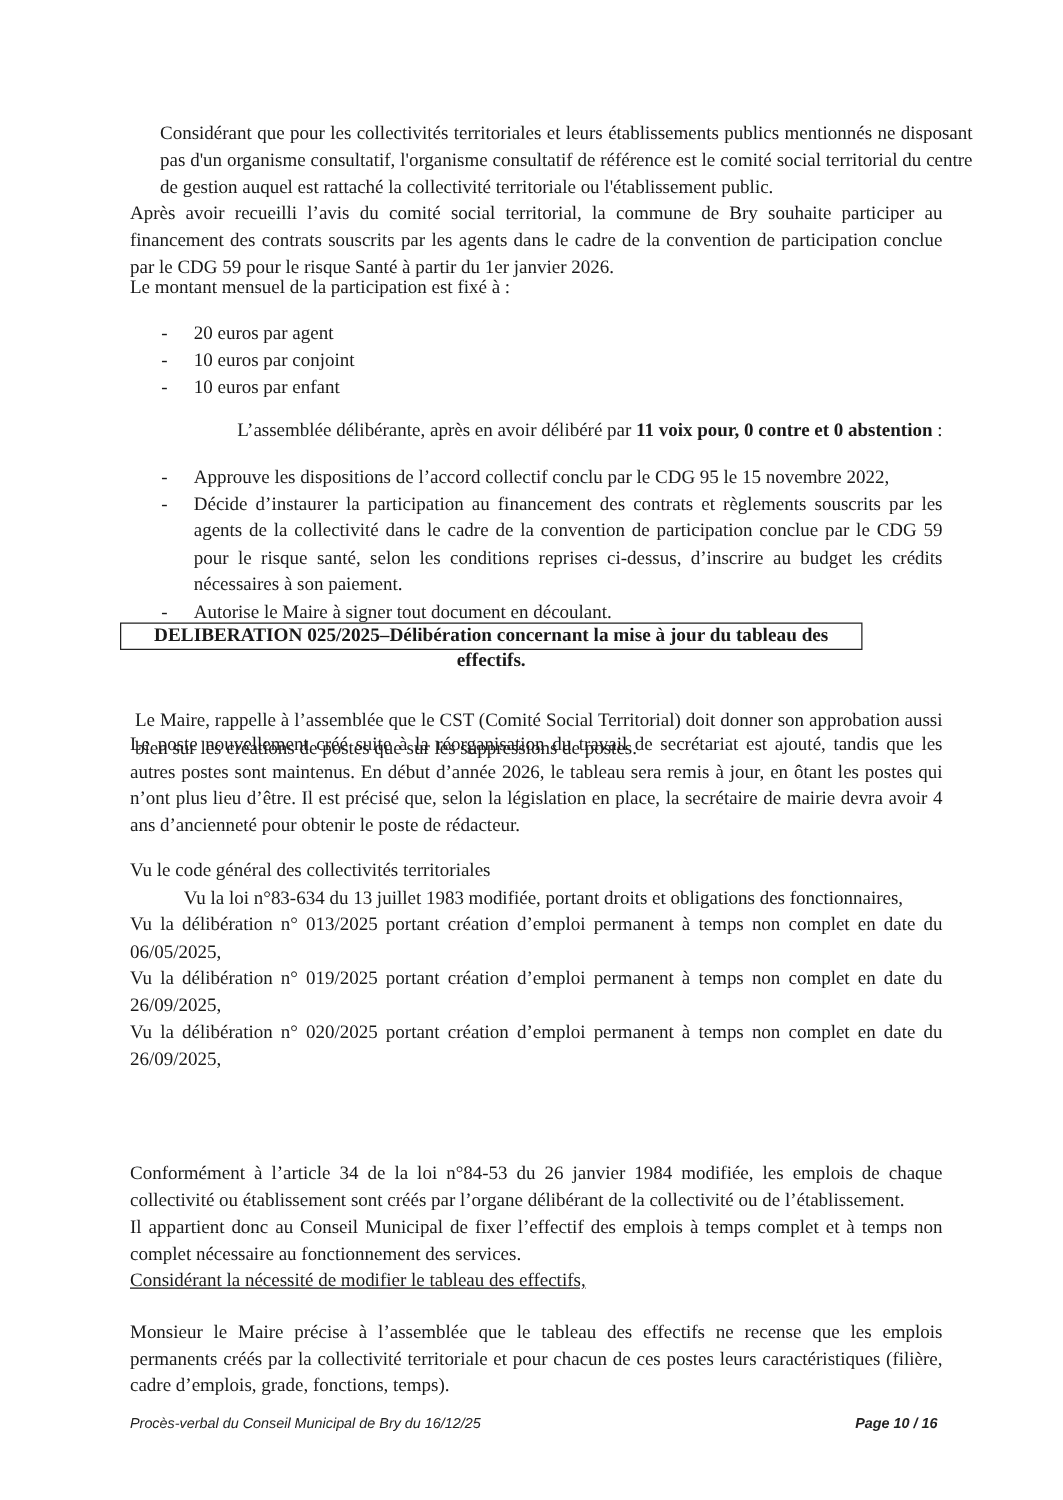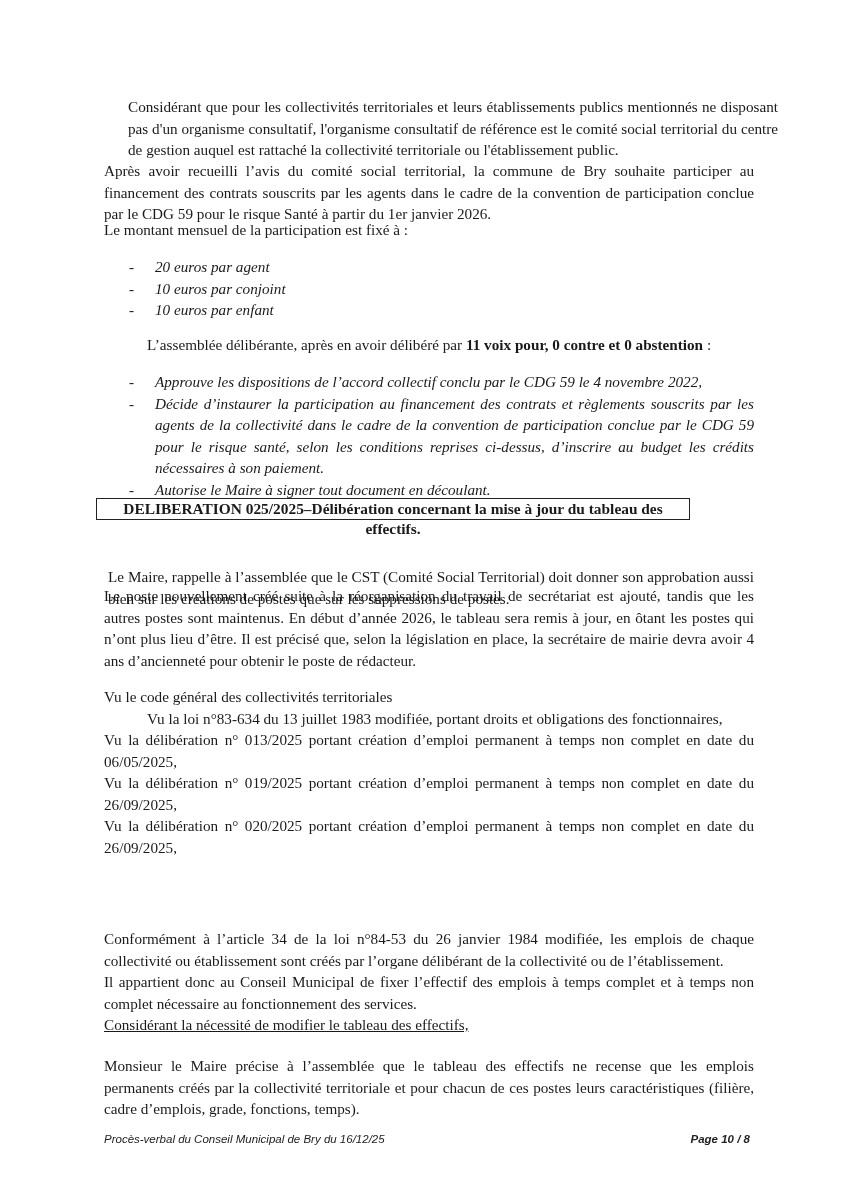--- a/index.html
+++ b/index.html
@@ -2,21 +2,21 @@
 <html><head>
 <meta charset="utf-8">
 <style>
   html, body { margin:0; padding:0; background:#ffffff; }
   body { width:850px; height:1200px; position:relative; overflow:hidden;
          font-family:"Liberation Serif", serif; color:#1a1a1a; font-size:15.2px; }
   .page { position:absolute; left:104px; top:0; width:650px; }
   .p { margin:0; line-height:21.5px; text-align:justify; }
   .blk { position:absolute; left:0; width:650px; }
   ul.dash { list-style:none; margin:0; padding:0; }
-  ul.dash li { position:relative; padding-left:51px; line-height:21.5px; text-align:justify;font-style:italic; }
+  ul.dash li { position:relative; padding-left:51px; line-height:21.5px; text-align:justify; }
   ul.dash li::before { content:"-"; position:absolute; left:25px; top:0; }
   .heading-box { position:absolute; left:-8px; top:498px; width:594px; height:22px;
                  border:1.5px solid #222; box-sizing:border-box;
                  font-weight:bold; text-align:center; line-height:20px; font-size:15.4px; }
   .footer { position:absolute; top:1133px; left:104px; width:646px;
             font-family:"Liberation Sans", sans-serif; font-style:italic; font-size:11.5px; color:#222; }
   .footer .left { position:absolute; left:0; }
   .footer .right { position:absolute; right:0; font-weight:bold; }
   b { font-weight:bold; }
 </style>
@@ -39,28 +39,28 @@
 
   <div class="blk" style="top:256px;">
     <ul class="dash">
       <li>20 euros par agent</li>
       <li>10 euros par conjoint</li>
       <li>10 euros par enfant</li>
     </ul>
   </div>
 
   <div class="blk" style="top:334px;">
-    <p class="p" style="text-align:center;">
+    <p class="p" style="text-align:right;">
       <span>L’assemblée délibérante, après en avoir délibéré par </span><b>11 voix pour, 0 contre et 0 abstention</b><span> :</span>
     </p>
   </div>
 
   <div class="blk" style="top:371px;">
     <ul class="dash">
-      <li>Approuve les dispositions de l’accord collectif conclu par le CDG 59 le 4 novembre 2022,</li>
+      <li>Approuve les dispositions de l’accord collectif conclu par le CDG 95 le 15 novembre 2022,</li>
       <li>Décide d’instaurer la participation au financement des contrats et règlements souscrits par les agents de la collectivité dans le cadre de la convention de participation conclue par le CDG 59 pour le risque santé, selon les conditions reprises ci-dessus, d’inscrire au budget les crédits nécessaires à son paiement.</li>
       <li>Autorise le Maire à signer tout document en découlant.</li>
     </ul>
   </div>
 
   <div class="heading-box">DELIBERATION 025/2025–Délibération concernant la mise à jour du tableau des effectifs.</div>
 
   <div class="blk" style="top:566px;">
     <p class="p" style="padding-left:4px;">Le Maire, rappelle à l’assemblée que le CST (Comité Social Territorial) doit donner son approbation aussi bien sur les créations de postes que sur les suppressions de postes.</p>
   </div>
@@ -83,14 +83,14 @@
     <p class="p" style="text-align:left;text-decoration:underline;">Considérant la nécessité de modifier le tableau des effectifs,</p>
   </div>
 
   <div class="blk" style="top:1055px;">
     <p class="p">Monsieur le Maire précise à l’assemblée que le tableau des effectifs ne recense que les emplois permanents créés par la collectivité territoriale et pour chacun de ces postes leurs caractéristiques (filière, cadre d’emplois, grade, fonctions, temps).</p>
   </div>
 </div>
 
 <div class="footer">
   <span class="left">Procès-verbal du Conseil Municipal de Bry du 16/12/25</span>
-  <span class="right">Page 10 / 8</span>
+  <span class="right">Page 10 / 16</span>
 </div>
 
 </body></html>

